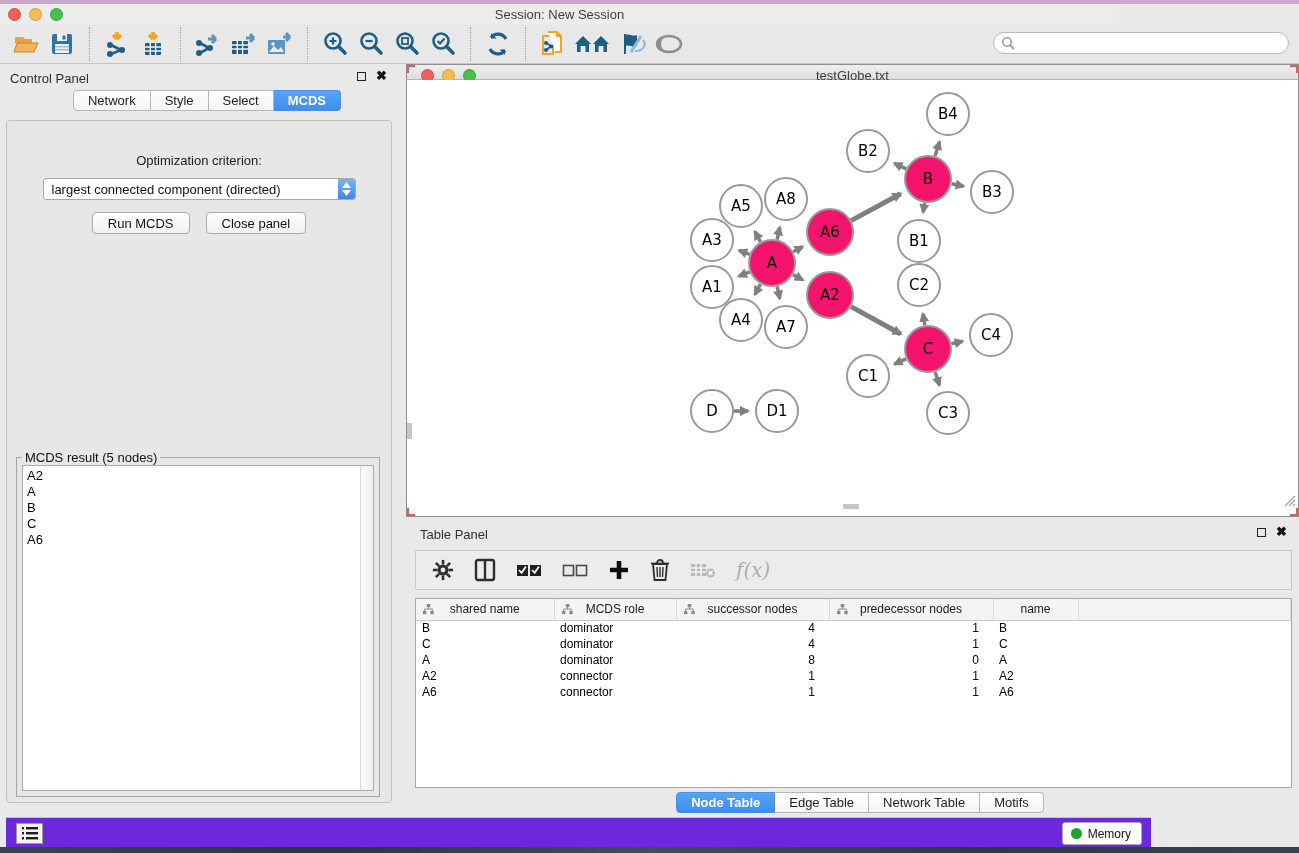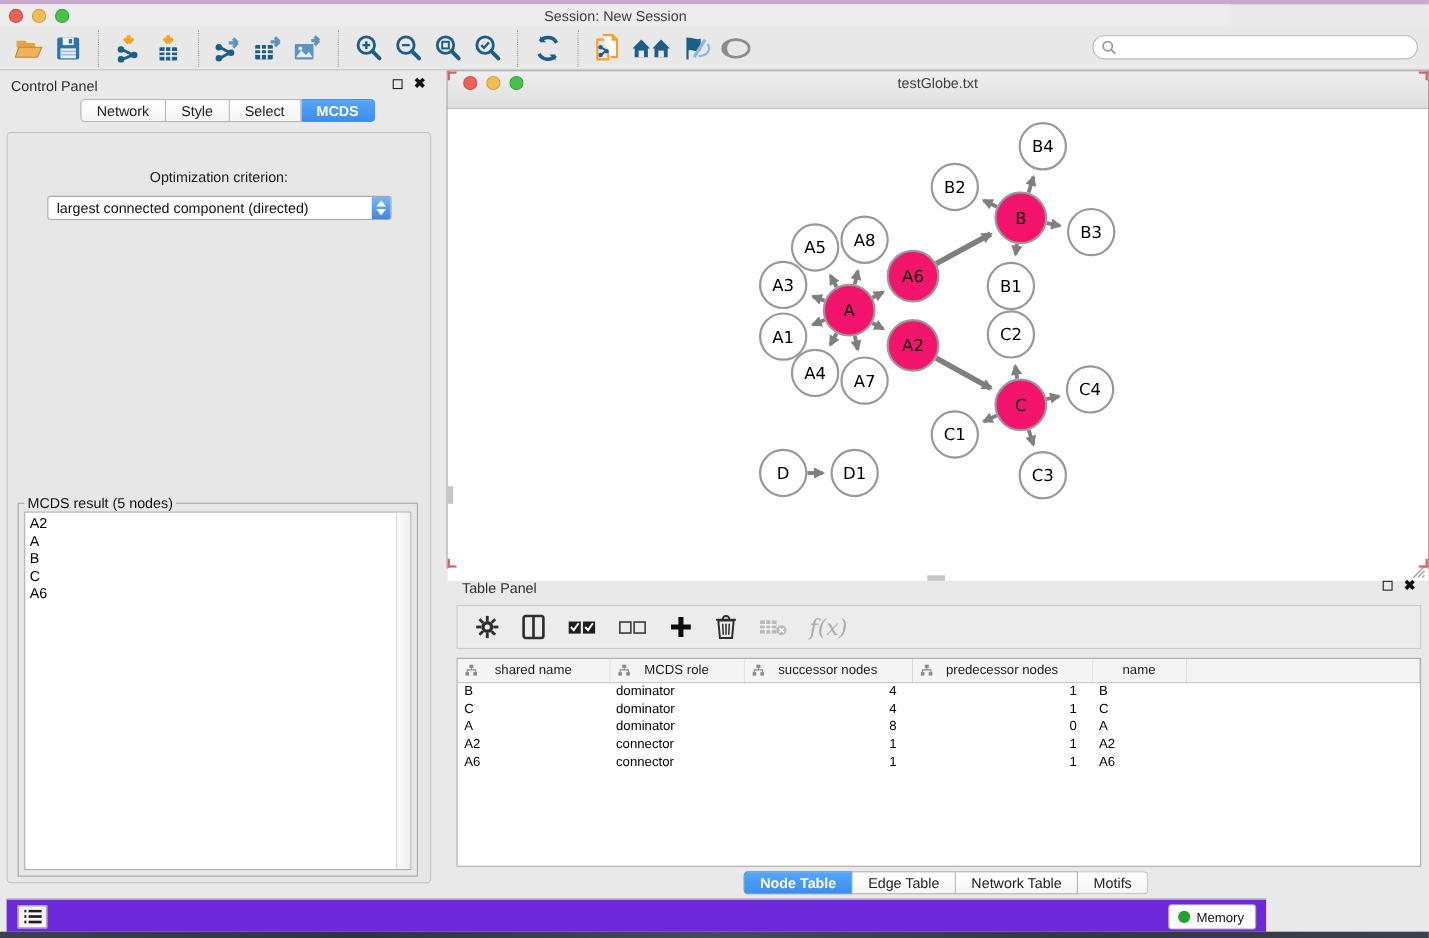--- a/index.html
+++ b/index.html
@@ -44,21 +44,21 @@
 
   #result-field { position:absolute; left:9px; right:11px; top:336px; bottom:5px; border:1px solid #A6A6A6; }
   #result-legend { position:absolute; left:5px; top:-8px; background:#E7E7E7; padding:0 3px; font-size:13px; color:#111; }
   #result-list { position:absolute; left:5px; right:5px; top:7px; bottom:5px; background:#fff; border:1px solid #ABABAB; overflow:hidden; }
   #result-list ul { list-style:none; padding:2px 0 0 4px; }
   #result-list li { font-size:13px; line-height:16px; color:#000; }
   #result-scroll { position:absolute; right:0; top:0; bottom:0; width:13px; background:linear-gradient(90deg,#FBFBFB,#EFEFEF); border-left:1px solid #D8D8D8; }
 
   
   #network-window { position:absolute; left:406px; top:64px; width:893px; height:453px; background:#fff; border:1px solid #8F8F8F; }
-  #net-titlebar { position:relative; height:34px; background:linear-gradient(#EFEFEF,#DEDEDE); border-bottom:1px solid #B3B3B3; }
+  #net-titlebar { position:relative; height:15px; background:linear-gradient(#EFEFEF,#DEDEDE); border-bottom:1px solid #B3B3B3; }
   #net-titlebar .lights { left:14px; top:4px; }
   #net-canvas { position:relative; width:891px; height:429px; background:#fff; }
   .corner { position:absolute; width:8px; height:8px; }
   .corner span { position:absolute; background:#D95F5F; }
   .corner .h { width:8px; height:2px; } .corner .v { width:2px; height:8px; }
   #scroll-stub-left { position:absolute; left:0; top:343px; width:5px; height:16px; background:#C6C6C6; }
   #scroll-stub-bottom { position:absolute; left:436px; bottom:0; width:16px; height:5px; background:#C6C6C6; }
 
   
   #table-panel { position:absolute; left:406px; top:520px; width:893px; height:297px; }
@@ -289,20 +289,24 @@
     <div id="combo">
       <span class="combo-text">largest connected component (directed)</span>
       <span class="spinner">
         <svg width="9" height="6" viewBox="0 0 9 6">
             <path d="M4.5 0 L9 6 H0 Z" fill="#fff"></path>
           </svg>
         <svg width="9" height="6" viewBox="0 0 9 6">
             <path d="M4.5 6 L0 0 H9 Z" fill="#fff"></path>
           </svg>
       </span>
+    </div>
+    <div class="btn-row">
+      <button class="push-btn">Run MCDS</button>
+      <button class="push-btn">Close panel</button>
     </div>
     <div id="result-field">
       <span id="result-legend">MCDS result (5 nodes)</span>
       <div id="result-list">
         <ul id="result-items">
             <li>A2</li>
             <li>A</li>
             <li>B</li>
             <li>C</li>
             <li>A6</li>

